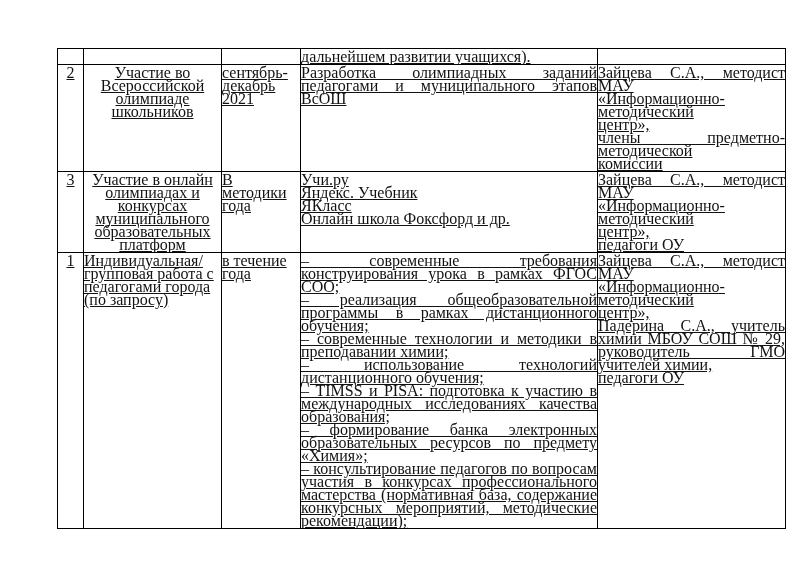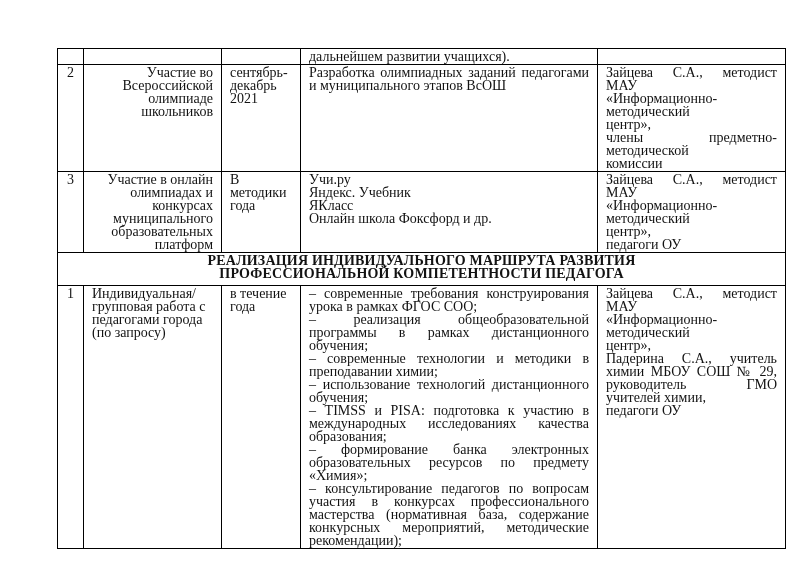--- a/index.html
+++ b/index.html
@@ -16,33 +16,34 @@
     position: absolute;
     left: 57px;
     top: 48px;
     width: 728px;
     border-collapse: collapse;
     table-layout: fixed;
   }
   .doc-table td {
     border: 1px solid #000000;
     vertical-align: top;
-    font-size: 14px;
+    font-size: 16px;
     line-height: 13px;
-    padding: 1px 8px;
+    padding: 1px 0;
     overflow: hidden;
+    text-decoration: underline;
   }
   tr.h-cont { height: 15px; }
   tr.h-r2   { height: 71px; }
   tr.h-r3   { height: 51px; }
   tr.h-sec  { height: 33px; }
   tr.h-main { height: 195px; }
 
   .c-num  { text-align: center; padding: 1px 1px; }
-  .c-act  { text-align: right; white-space: pre-line; }
+  .c-act  { text-align: center; white-space: pre-line; }
   .c-act-center { white-space: pre-line; }
   .c-time { text-align: left; white-space: pre-line; }
   .c-content { text-align: justify; white-space: pre-line; }
   .c-resp { text-align: justify; white-space: pre-line; }
   .c-section {
     text-align: center;
     vertical-align: middle;
     font-weight: bold;
     font-size: 12.5px;
     line-height: 15px;
@@ -98,24 +99,20 @@
       <td class="c-content">Учи.ру
 Яндекс. Учебник
 ЯКласс
 Онлайн школа Фоксфорд и др.</td>
       <td class="c-resp">Зайцева С.А., методист МАУ
 «Информационно-методический
 центр»,
 педагоги ОУ</td>
     </tr>
 
-    <tr class="h-sec">
-      <td class="c-section" colspan="5">РЕАЛИЗАЦИЯ ИНДИВИДУАЛЬНОГО МАРШРУТА РАЗВИТИЯ
-ПРОФЕССИОНАЛЬНОЙ КОМПЕТЕНТНОСТИ ПЕДАГОГА</td>
-    </tr>
 
     <tr class="h-main">
       <td class="c-num">1</td>
       <td class="c-act-center">Индивидуальная/
 групповая работа с
 педагогами города
 (по запросу)</td>
       <td class="c-time">в течение года</td>
       <td class="c-content">– современные требования конструирования урока в рамках ФГОС СОО;
 – реализация общеобразовательной программы в рамках дистанционного обучения;

